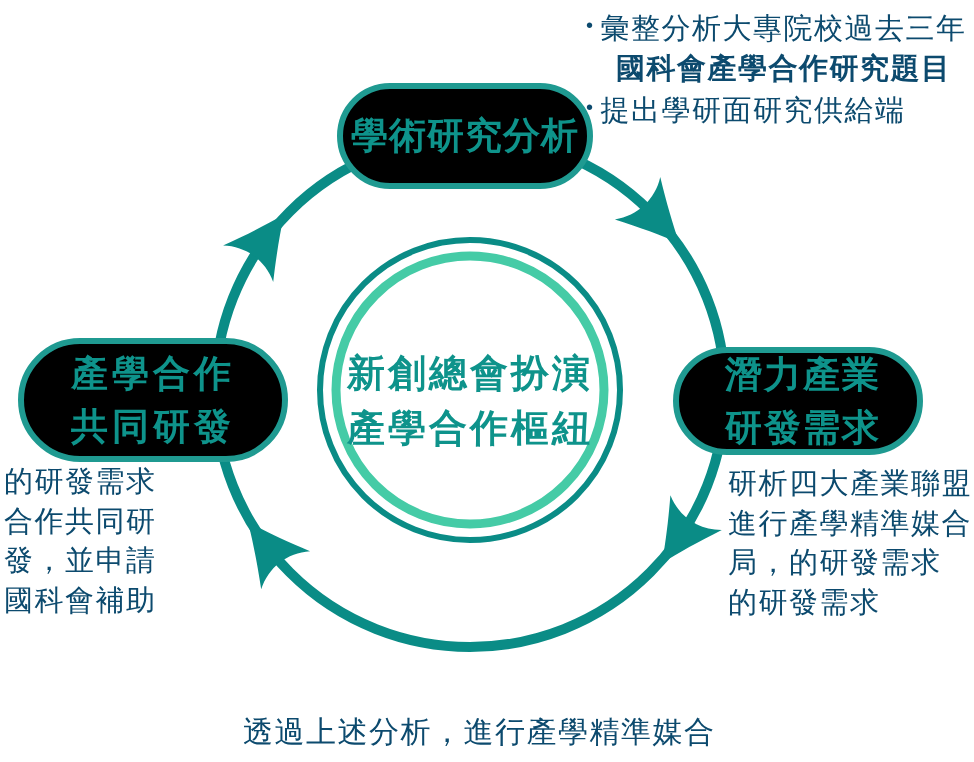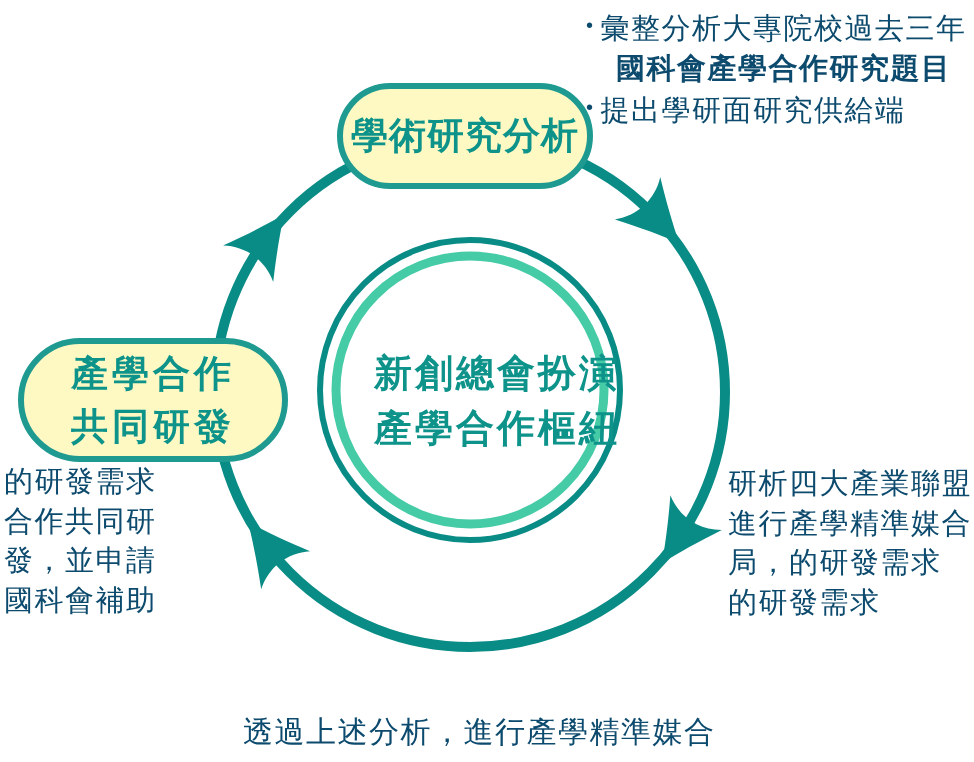--- a/index.html
+++ b/index.html
@@ -8,21 +8,21 @@
     width: 974px; height: 762px;
     overflow: hidden;
     background: #ffffff;
     font-family: "Liberation Sans", "DejaVu Sans", sans-serif;
   }
   .ring-svg { position: absolute; left: 0; top: 0; }
 
   
   .pill {
     position: absolute;
-    background: #fef9c3;
+    background: #000000;
     border: 6px solid #1f9a91;
     border-radius: 999px;
     box-sizing: border-box;
     display: flex;
     flex-direction: column;
     justify-content: center;
     align-items: center;
     color: #0e938b;
     font-weight: bold;
   }
@@ -36,21 +36,21 @@
   
   .hub-text {
     position: absolute;
     left: 320px; top: 346px; width: 300px;
     text-align: center;
     color: #0e938b;
     font-size: 38px;
     font-weight: bold;
     letter-spacing: 3px;
   }
-  .hub-text .line { line-height: 55px; white-space: nowrap; text-align: right; }
+  .hub-text .line { line-height: 55px; white-space: nowrap; }
 
   
   .note {
     position: absolute;
     color: #0c4a6e;
     font-size: 29px;
     line-height: 39.5px;
     letter-spacing: 1.5px;
   }
   .note .nline { white-space: nowrap; }
@@ -83,20 +83,24 @@
 
   <div class="hub-text">
     <div class="line">新創總會扮演</div>
     <div class="line">產學合作樞紐</div>
   </div>
 
   <div class="pill pill-top">
     <div class="line">學術研究分析</div>
   </div>
 
+  <div class="pill pill-right">
+    <div class="line">潛力產業</div>
+    <div class="line">研發需求</div>
+  </div>
 
 
   <div class="pill pill-left">
     <div class="line">產學合作</div>
     <div class="line">共同研發</div>
   </div>
 
   <div class="note note-top-right">
     <div class="nline"><span class="bullet">•</span><span>彙整分析大專院校過去三年</span></div>
     <div class="nline indent"><span>國科會產學合作研究題目</span></div>

